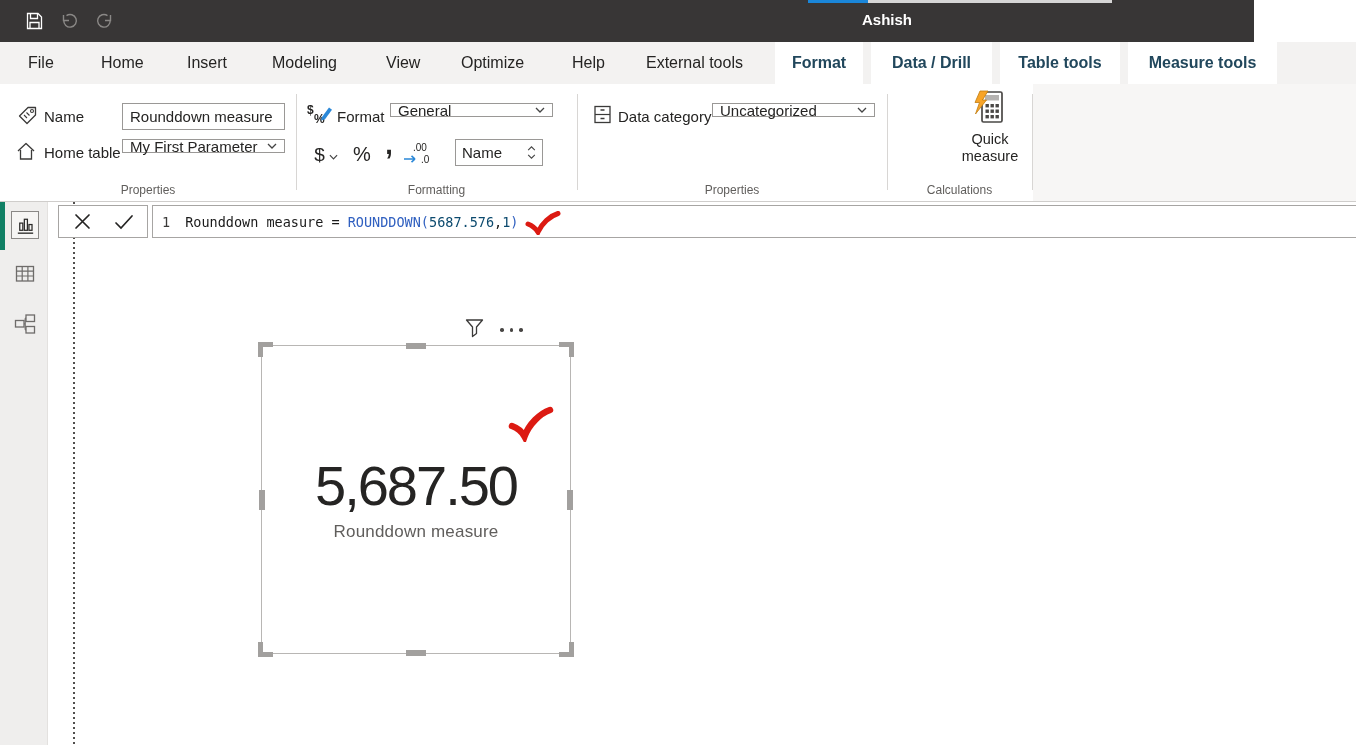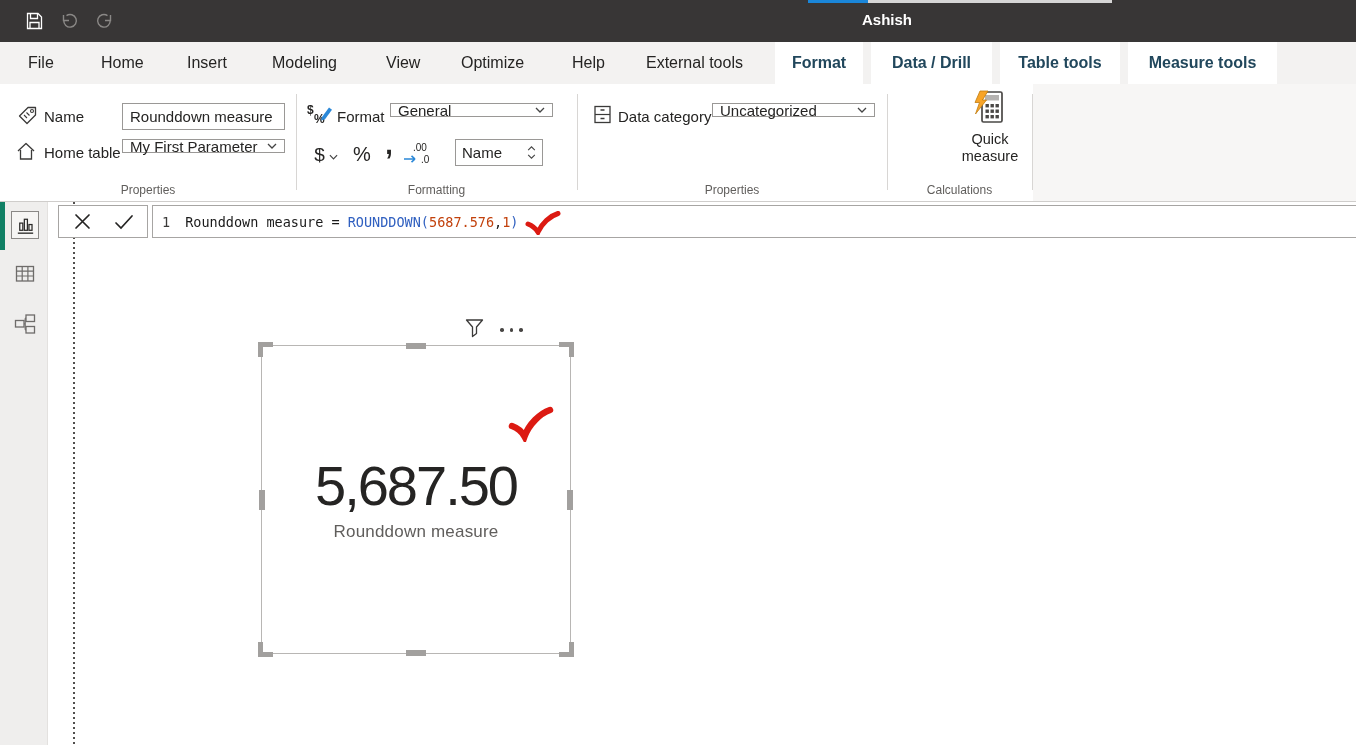--- a/index.html
+++ b/index.html
@@ -1,20 +1,20 @@
 <!DOCTYPE html>
 <html><head>
 <meta charset="utf-8">
 <style>
   * { margin:0; padding:0; box-sizing:border-box; }
   html,body { width:1356px; height:745px; background:#fff; font-family:"Liberation Sans", sans-serif; overflow:hidden; }
   #app { position:relative; width:1356px; height:745px; background:#fff; }
 
   
-  .titlebar { position:absolute; left:0; top:0; width:1356px; height:42px; background:#383636; }
+  .titlebar { position:absolute; left:0; top:0; width:1254px; height:42px; background:#383636; }
   .strip { position:absolute; top:0; height:3px; }
   .strip.blue  { left:808px; width:60px;  background:#1a86d9; }
   .strip.light { left:868px; width:244px; background:#d6d6d6; }
   .tb-icon { position:absolute; top:10px; width:22px; height:22px; display:flex; align-items:center; justify-content:center; cursor:pointer; }
   .tb-title { position:absolute; left:862px; top:11px; color:#ffffff; font-size:15px; font-weight:700; }
 
   
   .tabrow { position:absolute; left:0; top:42px; width:1356px; height:42px; background:#f3f2f1; }
   .tab { position:absolute; top:0; height:42px; line-height:42px; font-size:16px; color:#252423; cursor:pointer; white-space:nowrap; }
   .ctab { position:absolute; top:0; height:42px; line-height:42px; background:#ffffff; text-align:center; font-size:16px; font-weight:600; color:#21475c; cursor:pointer; white-space:nowrap; }
@@ -47,21 +47,21 @@
   
   .canvas { position:absolute; left:48px; top:202px; width:1308px; height:543px; background:#ffffff; }
   .pageline { position:absolute; left:73px; top:202px; width:2px; height:543px;
               background-image:repeating-linear-gradient(to bottom,#514f4d 0,#514f4d 2px,transparent 2px,transparent 5px); }
   .fxbtns { position:absolute; left:58px; top:205px; width:90px; height:33px; background:#fff; border:1px solid #a7a5a3; display:flex; align-items:center; justify-content:center; gap:20px; }
   .fxbtn { width:22px; height:22px; display:flex; align-items:center; justify-content:center; cursor:pointer; }
   .fxinput { position:absolute; left:152px; top:205px; width:1204px; height:33px; background:#fff; border:1px solid #a7a5a3; border-right:none; display:flex; align-items:center; font-family:"DejaVu Sans Mono", monospace; font-size:13.5px; cursor:text; }
   .fx-linenum { margin-left:9px; color:#3b3a39; }
   .fx-code { margin-left:15px; color:#1a1a1a; white-space:pre; }
   .tok-fn, .tok-paren { color:#3060c0; }
-  .tok-num { color:#c2410c; }
+  .tok-num { color:#0c4a6e; }
   .fx-check { position:absolute; left:372px; top:5px; }
 
   
   .visual-header { position:absolute; left:464px; top:317px; display:flex; align-items:center; gap:13px; }
   .vh-dots { display:flex; gap:6px; align-items:center; cursor:pointer; padding:4px 2px; }
   .vh-dots i { width:3.5px; height:3.5px; border-radius:50%; background:#484644; }
   .card { position:absolute; left:261px; top:345px; width:310px; height:309px; background:#fff; border:1px solid #b8b6b4; cursor:move; }
   .card-inner { position:absolute; inset:0; display:flex; flex-direction:column; align-items:center; justify-content:center; }
   .card-value { font-size:56px; letter-spacing:-2px; color:#252423; line-height:1.05; }
   .card-label { margin-top:7px; font-size:17px; color:#605e5c; letter-spacing:0.2px; }

